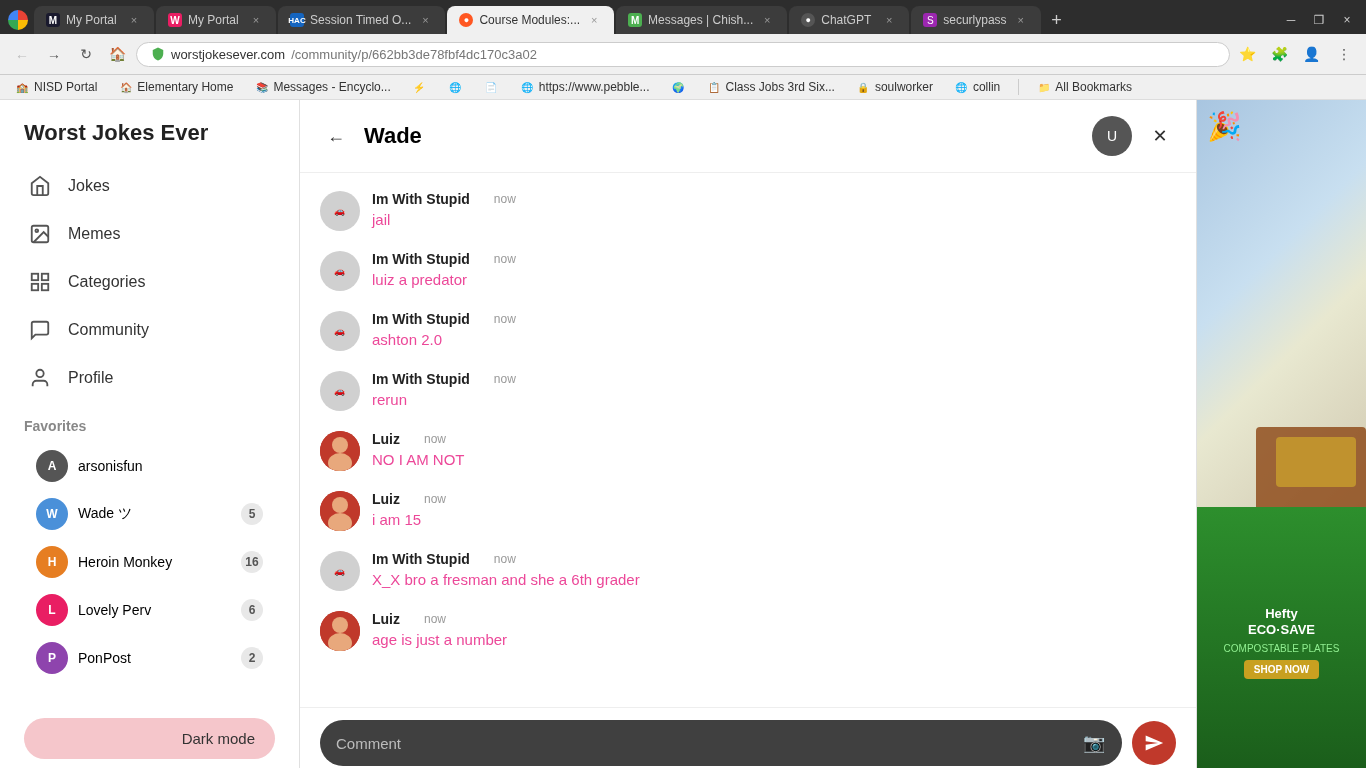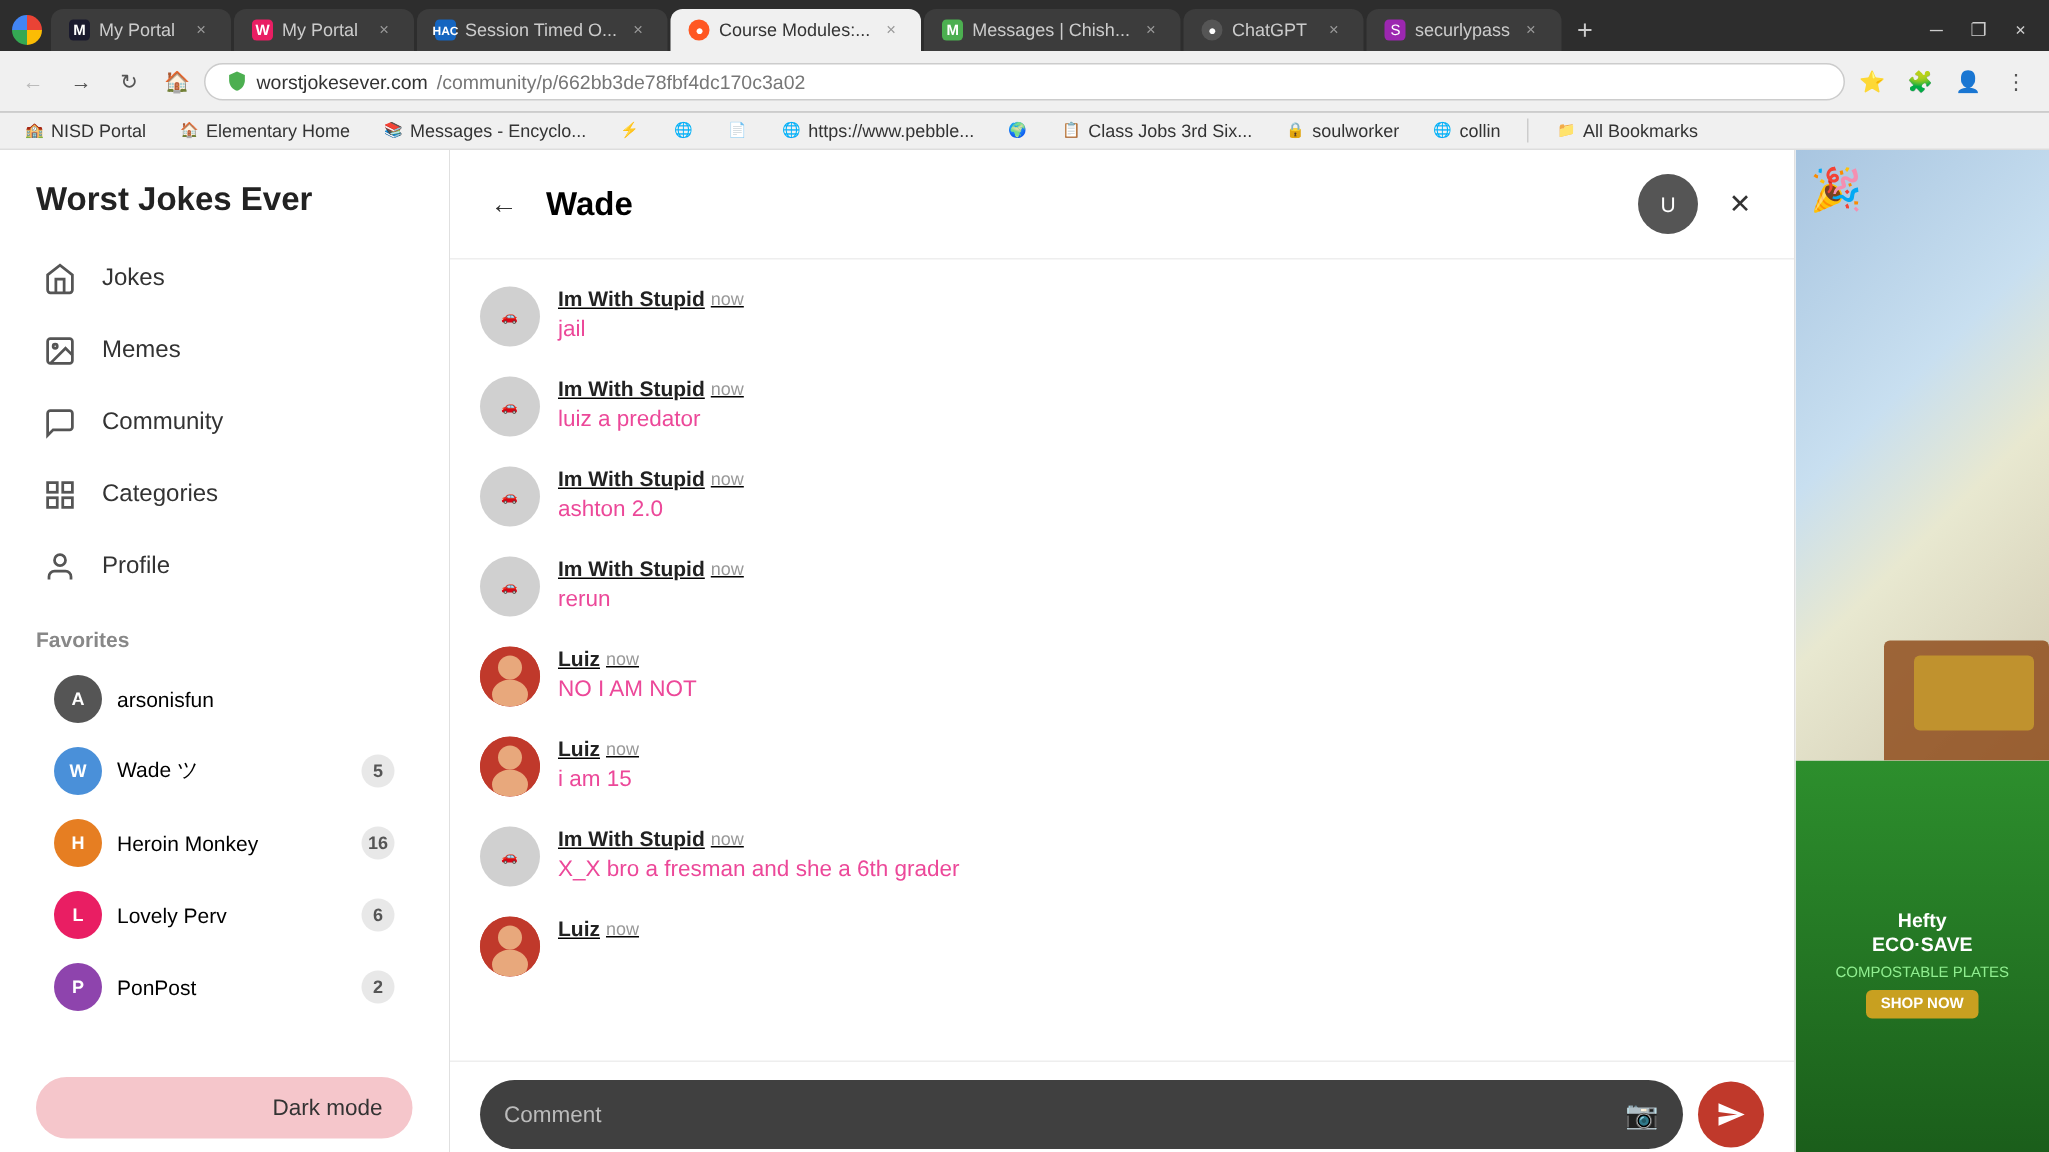--- a/index.html
+++ b/index.html
@@ -51,21 +51,21 @@
     .post-header { display: flex; align-items: center; padding: 16px 20px; border-bottom: 1px solid #eee; gap: 12px; }
     .post-back { width: 32px; height: 32px; display: flex; align-items: center; justify-content: center; cursor: pointer; color: #333; font-size: 18px; }
     .post-title { flex: 1; font-size: 22px; font-weight: 700; }
     .post-avatar { width: 40px; height: 40px; border-radius: 50%; background: #888; }
     .post-close { width: 32px; height: 32px; display: flex; align-items: center; justify-content: center; cursor: pointer; color: #333; font-size: 18px; }
 
     .comments-list { flex: 1; overflow-y: auto; padding: 8px 0; }
     .comment-item { display: flex; gap: 12px; padding: 10px 20px; }
     .comment-avatar { width: 40px; height: 40px; border-radius: 50%; background: #ccc; flex-shrink: 0; overflow: hidden; display: flex; align-items: center; justify-content: center; }
     .comment-body { flex: 1; }
-    .comment-meta { display: flex; align-items: center; gap: 4px; margin-bottom: 2px; text-decoration: underline; }
+    .comment-meta { display: flex; align-items: center; gap: 24px; margin-bottom: 2px; }
     .comment-author { font-size: 14px; font-weight: 600; color: #222; }
     .comment-time { font-size: 12px; color: #999; }
     .comment-text { font-size: 15px; color: #ec4899; line-height: 1.4; }
 
     .comment-input-area { padding: 12px 20px; border-top: 1px solid #eee; display: flex; align-items: center; gap: 10px; }
     .comment-input { flex: 1; background: #fce4ec; border: none; border-radius: 24px; padding: 12px 16px; font-size: 15px; color: #999; outline: none; display: flex; align-items: center; }
     .comment-input-placeholder { color: #bbb; font-size: 15px; flex: 1; }
     .camera-btn { color: #999; cursor: pointer; font-size: 18px; }
     .send-btn { width: 44px; height: 44px; border-radius: 50%; background: #c0392b; display: flex; align-items: center; justify-content: center; color: white; cursor: pointer; font-size: 18px; }
 
@@ -241,36 +241,36 @@
               <circle cx="8.5" cy="8.5" r="1.5"></circle>
               <polyline points="21 15 16 10 5 21"></polyline>
             </svg>
         </span>
         <span>Memes</span>
       </div>
 
       <div class="nav-item">
         <span class="nav-icon">
           <svg width="22" height="22" viewBox="0 0 24 24" fill="none" stroke="#555" stroke-width="2">
-              <path d="M21 15a2 2 0 01-2 2H7l-4 4V5a2 2 0 012-2h14a2 2 0 012 2z"></path>
-            </svg>
-        </span>
-        <span>Community</span>
-      </div>
-
-      <div class="nav-item">
-        <span class="nav-icon">
-          <svg width="22" height="22" viewBox="0 0 24 24" fill="none" stroke="#555" stroke-width="2">
               <rect x="3" y="3" width="7" height="7"></rect>
               <rect x="14" y="3" width="7" height="7"></rect>
               <rect x="3" y="14" width="7" height="7"></rect>
               <rect x="14" y="14" width="7" height="7"></rect>
             </svg>
         </span>
         <span>Categories</span>
+      </div>
+
+      <div class="nav-item">
+        <span class="nav-icon">
+          <svg width="22" height="22" viewBox="0 0 24 24" fill="none" stroke="#555" stroke-width="2">
+              <path d="M21 15a2 2 0 01-2 2H7l-4 4V5a2 2 0 012-2h14a2 2 0 012 2z"></path>
+            </svg>
+        </span>
+        <span>Community</span>
       </div>
 
       <div class="nav-item">
         <span class="nav-icon">
           <svg width="22" height="22" viewBox="0 0 24 24" fill="none" stroke="#555" stroke-width="2">
               <path d="M20 21v-2a4 4 0 00-4-4H8a4 4 0 00-4 4v2"></path>
               <circle cx="12" cy="7" r="4"></circle>
             </svg>
         </span>
         <span>Profile</span>
@@ -419,20 +419,21 @@
             <rect width="40" height="40" fill="#c0392b"></rect>
             <circle cx="20" cy="14" r="8" fill="#e8a87c"></circle>
             <ellipse cx="20" cy="32" rx="12" ry="10" fill="#e8a87c"></ellipse>
           </svg>
         </div>
         <div class="comment-body">
           <div class="comment-meta">
             <span class="comment-author">Luiz</span>
             <span class="comment-time">now</span>
           </div>
+          <div class="comment-text">age is just a number</div>
         </div>
       </div>
 
     </div>
 
     <div class="comment-input-area">
       <div class="comment-input" style="flex:1;background:#404040;border-radius:24px;padding:12px 16px;display:flex;align-items:center;gap:8px;">
         <span class="comment-input-placeholder" style="color:#bbb;flex:1;font-size:15px;">Comment</span>
         <span class="camera-btn">📷</span>
       </div>

